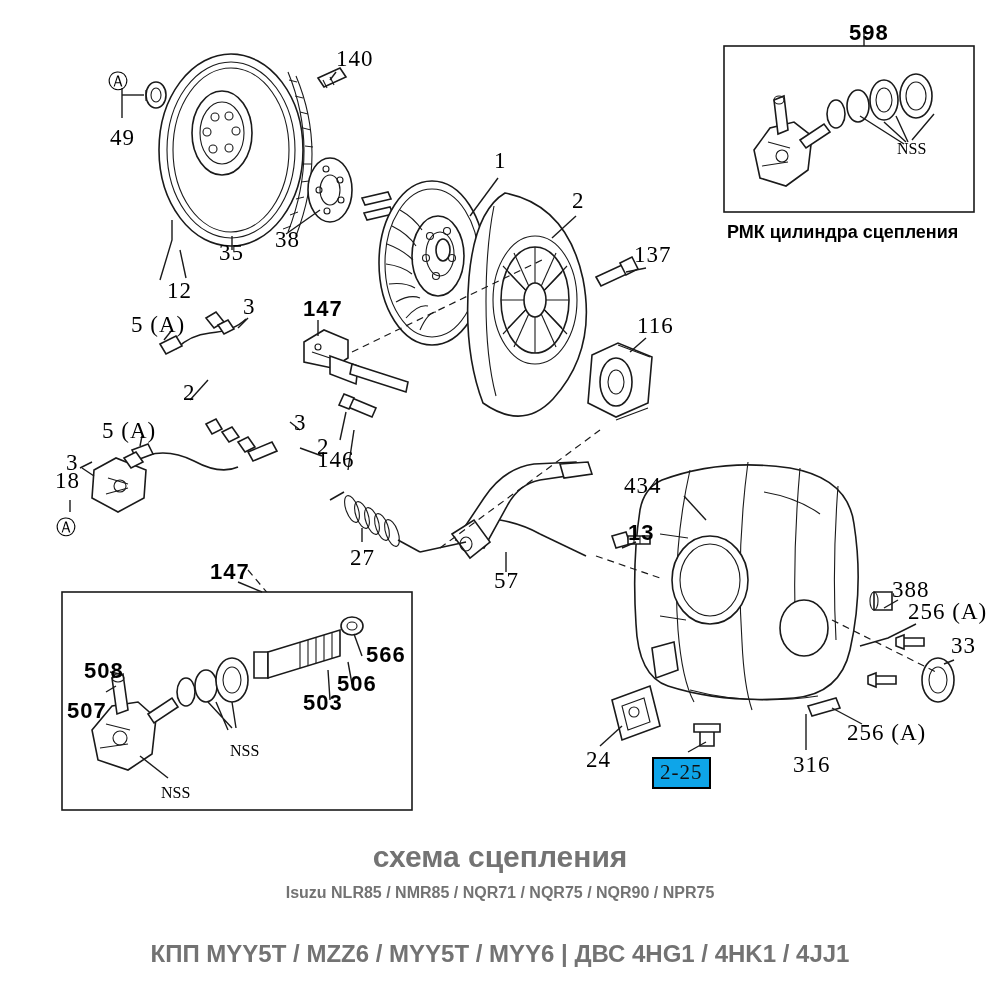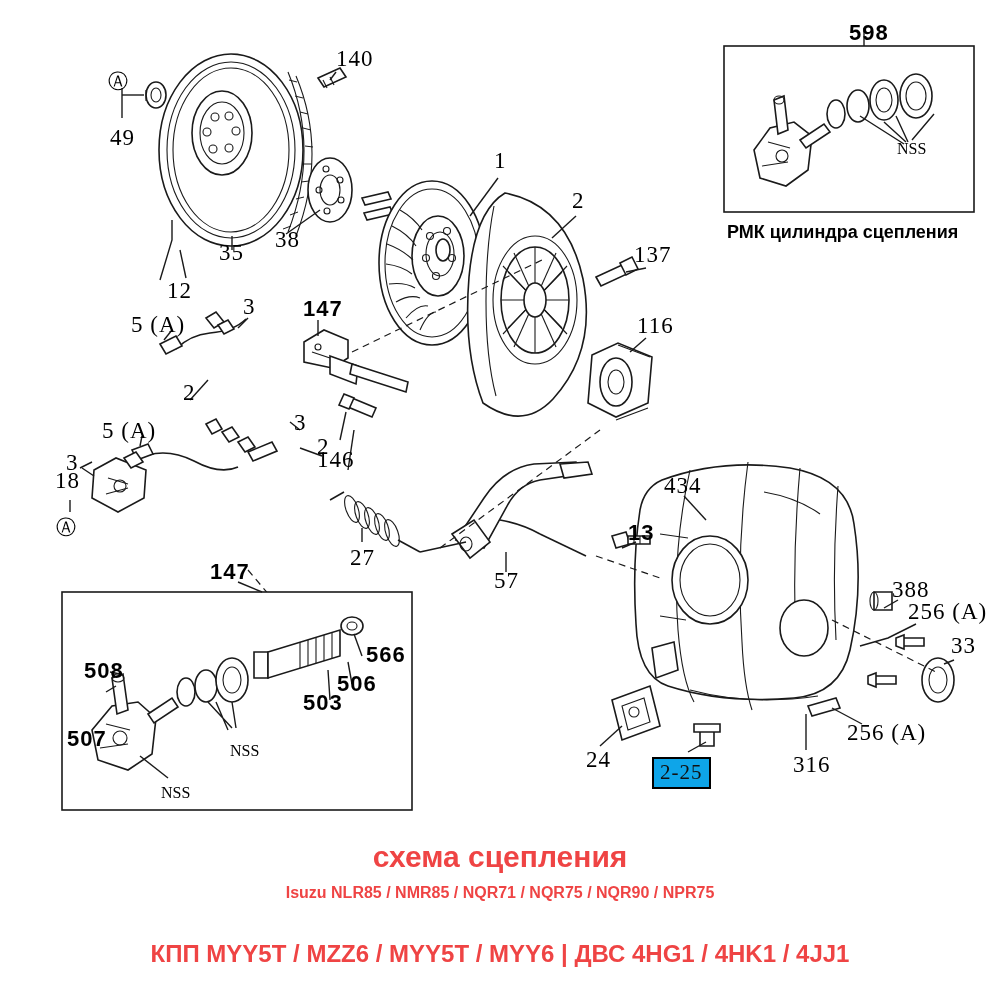--- a/index.html
+++ b/index.html
@@ -22,21 +22,21 @@
     letter-spacing:1px;
   }
   .lbl.bold{font-weight:bold;font-family:"Liberation Sans", sans-serif;font-size:22px;}
   .lbl.small{font-size:16px;letter-spacing:0;}
   .caption{
     position:absolute;
     width:1000px;
     text-align:center;
     font-family:"Liberation Sans", sans-serif;
     font-weight:bold;
-    color:#ef4444;
+    color:#737373;
   }
   #cap1{top:840px;font-size:30px;}
   #cap2{top:884px;font-size:16px;}
   #cap3{top:940px;font-size:24px;}
   .inset-title{
     position:absolute;
     font-family:"Liberation Sans", sans-serif;
     font-weight:bold;
     font-size:18px;
     color:#000;
@@ -367,32 +367,32 @@
   <div class="lbl bold" style="left:303px;top:296px;">147</div>
   <div class="lbl" style="left:131px;top:312px;">5 (A)</div>
   <div class="lbl" style="left:637px;top:313px;">116</div>
   <div class="lbl" style="left:183px;top:380px;">2</div>
   <div class="lbl" style="left:102px;top:418px;">5 (A)</div>
   <div class="lbl" style="left:294px;top:410px;">3</div>
   <div class="lbl" style="left:66px;top:450px;">3</div>
   <div class="lbl" style="left:317px;top:434px;">2</div>
   <div class="lbl" style="left:317px;top:447px;">146</div>
   <div class="lbl" style="left:55px;top:468px;">18</div>
-  <div class="lbl" style="left:664px;top:473px;">434</div>
+  <div class="lbl" style="left:624px;top:473px;">434</div>
   <div class="lbl" style="left:56px;top:514px;font-size:20px;">Ⓐ</div>
   <div class="lbl bold" style="left:628px;top:520px;">13</div>
   <div class="lbl" style="left:892px;top:577px;">388</div>
   <div class="lbl" style="left:350px;top:545px;">27</div>
   <div class="lbl" style="left:494px;top:568px;">57</div>
   <div class="lbl bold" style="left:210px;top:559px;">147</div>
   <div class="lbl" style="left:908px;top:599px;">256 (A)</div>
   <div class="lbl" style="left:951px;top:633px;">33</div>
   <div class="lbl bold" style="left:84px;top:658px;">508</div>
   <div class="lbl bold" style="left:366px;top:642px;">566</div>
-  <div class="lbl bold" style="left:67px;top:726px;text-align:right;">507</div>
+  <div class="lbl bold" style="left:67px;top:698px;text-align:right;">507</div>
   <div class="lbl bold" style="left:337px;top:671px;">506</div>
   <div class="lbl bold" style="left:303px;top:690px;">503</div>
   <div class="lbl" style="left:847px;top:720px;">256 (A)</div>
   <div class="lbl" style="left:586px;top:747px;">24</div>
   <div class="lbl" style="left:793px;top:752px;">316</div>
   <div class="boxed" style="left:652px;top:757px;">2-25</div>
   <div class="lbl small" style="left:230px;top:742px;">NSS</div>
   <div class="lbl small" style="left:161px;top:784px;">NSS</div>
   <div class="lbl small" style="left:897px;top:140px;">NSS</div>
 

